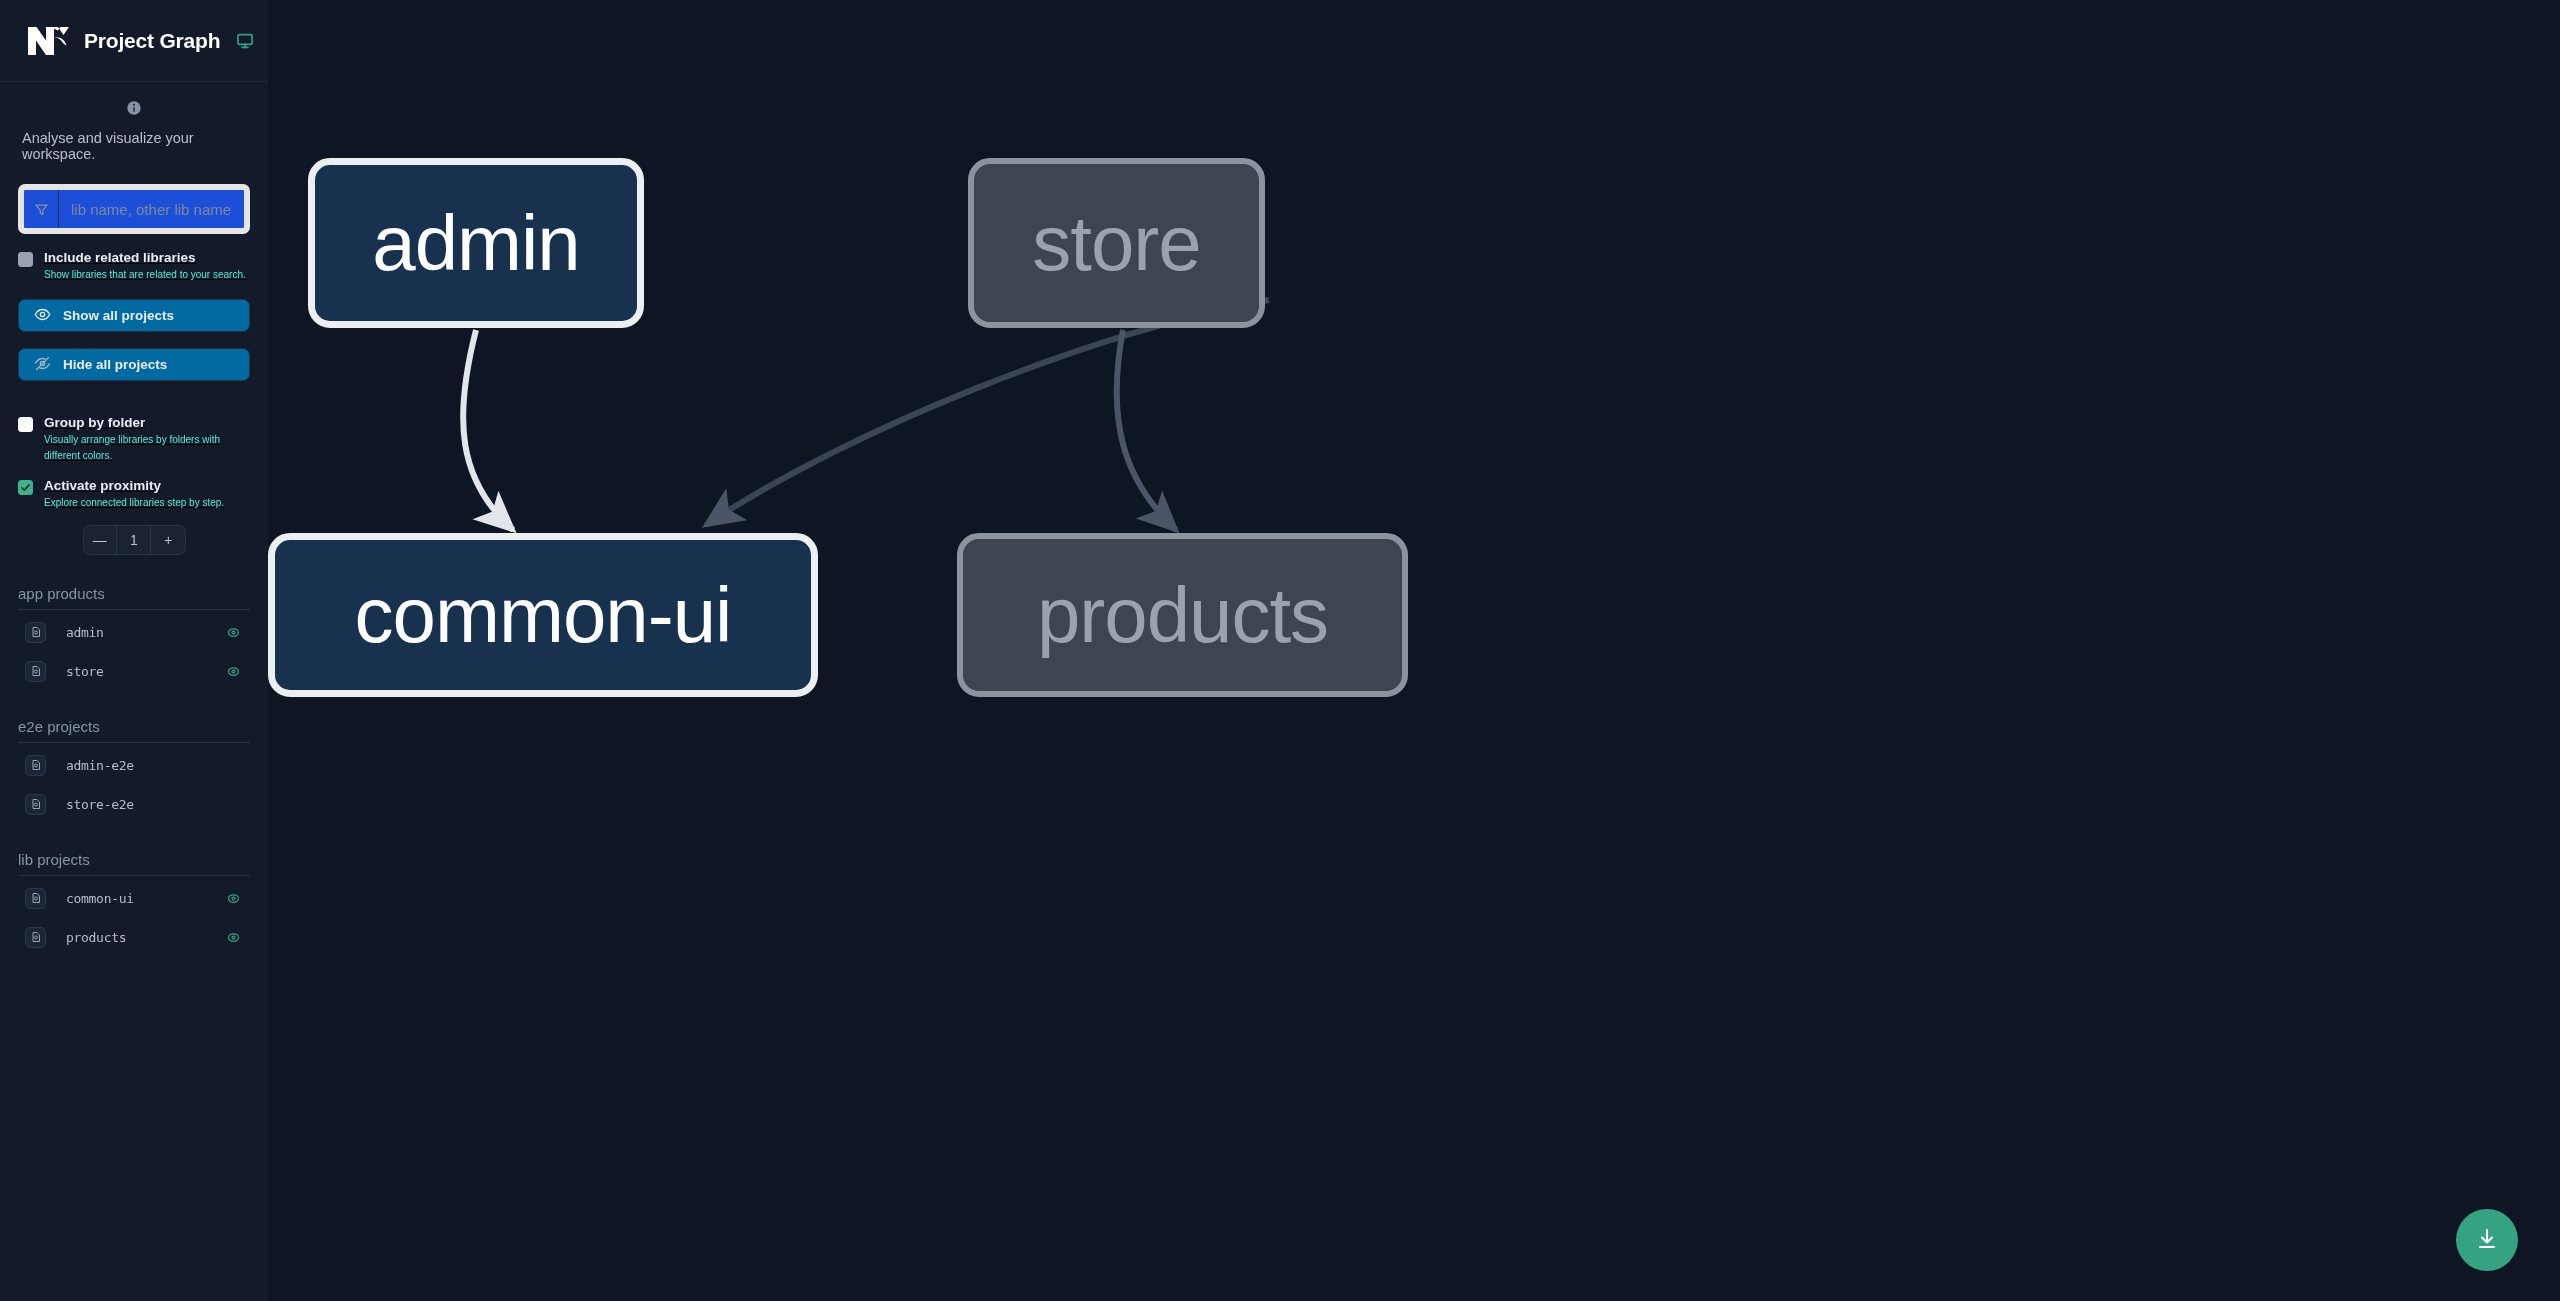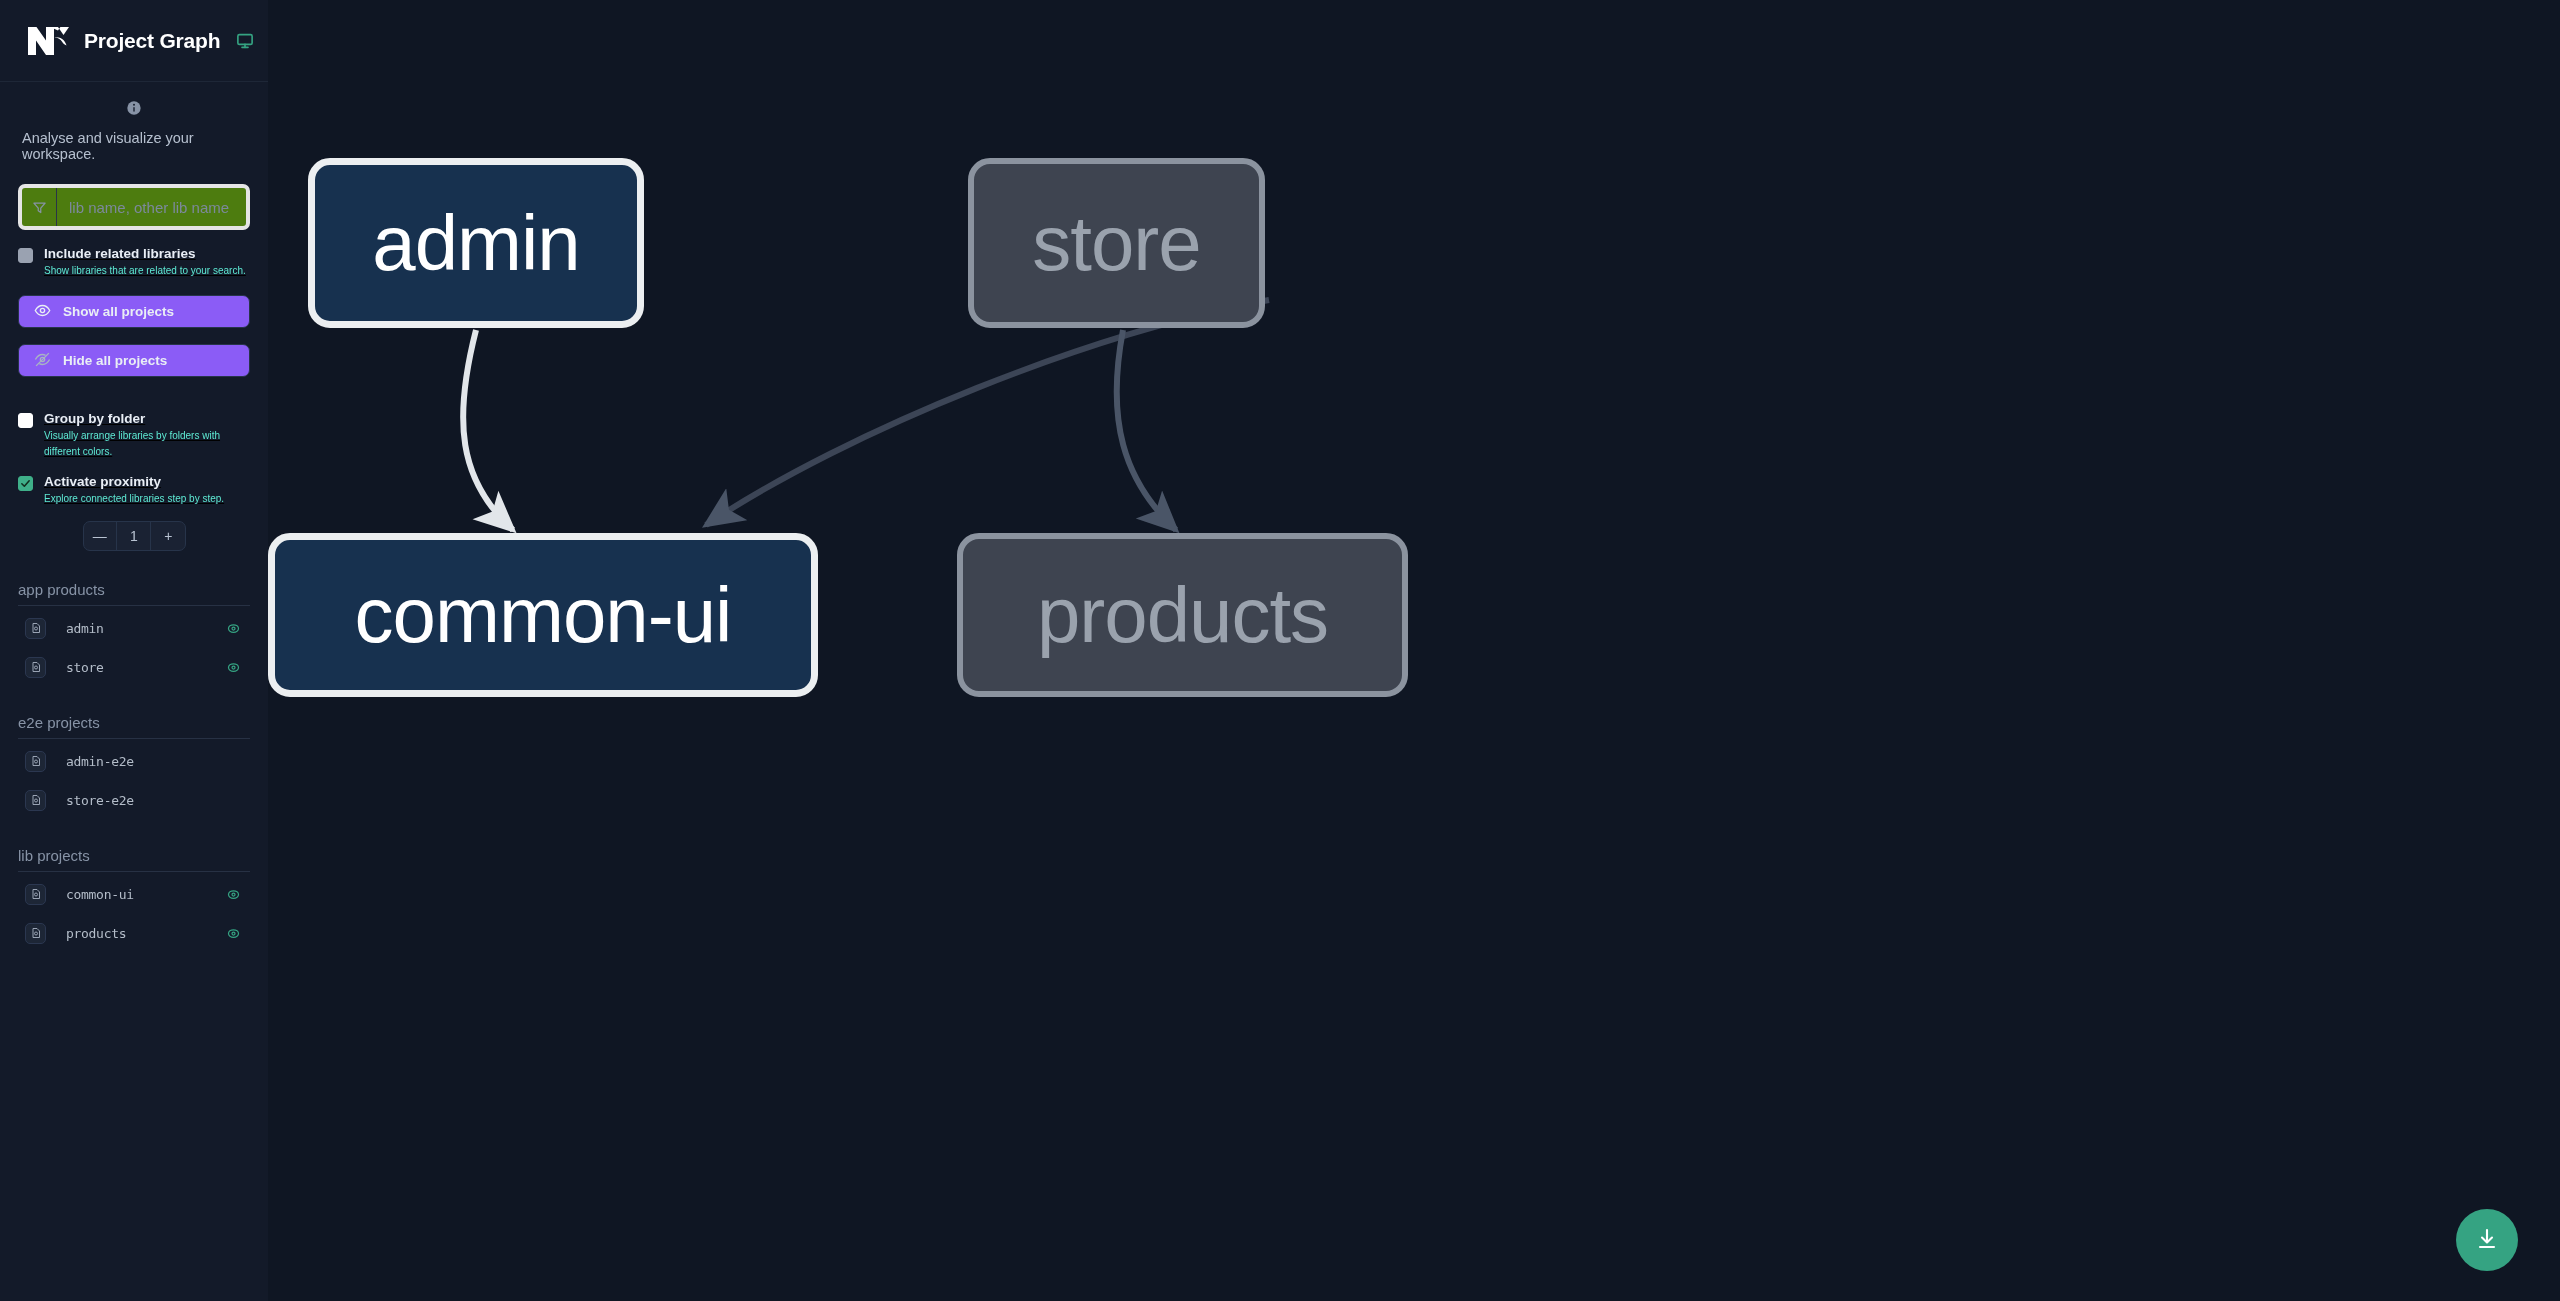--- a/index.html
+++ b/index.html
@@ -34,23 +34,23 @@
   .sb-tagline{
     display:flex;align-items:center;gap:10px;
     padding:18px 22px 0 22px;
     flex-direction:column;
   }
   .sb-tagline .txt{color:#b6c0cf;font-size:14.5px;}
   .info-icon{flex:0 0 16px;}
 
   .filter-row{
     margin:22px 18px 0 18px;
-    height:38px;border-radius:7px;background:#4d7c0f;
+    height:38px;border-radius:7px;background:#1d4ed8;
     display:flex;align-items:center;overflow:hidden;
-    border:4px solid #e5e5e5;
+    border:6px solid #e5e5e5;
   }
   .filter-icon-box{
     width:34px;height:100%;display:flex;align-items:center;justify-content:center;
     border-right:1px solid #2a3448;flex:0 0 34px;
   }
   .filter-input{
     flex:1;height:100%;background:transparent;border:0;outline:0;
     color:#d6dde8;font-size:15px;font-family:"Liberation Sans",sans-serif;
     padding:0 12px;
   }
@@ -64,21 +64,21 @@
   }
   .cbx.white{background:#ffffff;border-color:#ffffff;}
   .cbx.green{background:#3fb089;border-color:#3fb089;}
   .cbx svg{display:block;}
   .opt-text{flex:1;text-decoration:underline;}
   .opt-title{color:#e9eef5;font-size:13.5px;font-weight:700;line-height:16px;}
   .opt-sub{color:#5eead4;font-size:10px;line-height:16px;margin-top:1px;}
 
   .btn-wide{
     margin:0 18px;margin-top:16px;height:33px;border-radius:7px;
-    background:#8b5cf6;border:1px solid #27344a;box-sizing:border-box;
+    background:#0369a1;border:1px solid #27344a;box-sizing:border-box;
     display:flex;align-items:center;gap:12px;padding-left:15px;
     color:#e9eef5;font-size:13.5px;font-weight:700;cursor:pointer;
   }
   .btn-wide:first-of-type{margin-top:20px;}
 
   .stepper{
     margin:14px auto 0 auto;width:103px;height:30px;border-radius:7px;
     display:flex;overflow:hidden;border:1px solid #27344a;background:#1a2233;
     box-sizing:border-box;
   }

